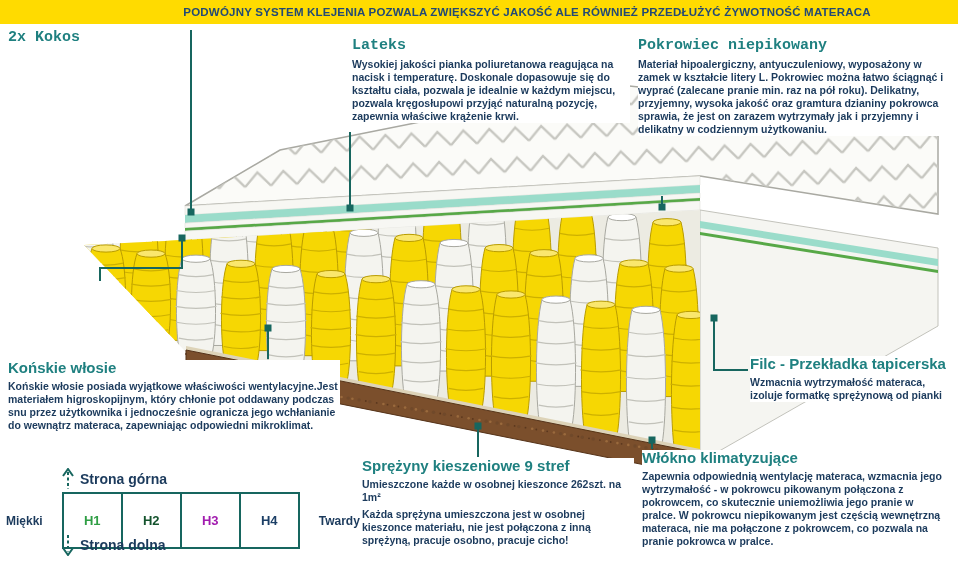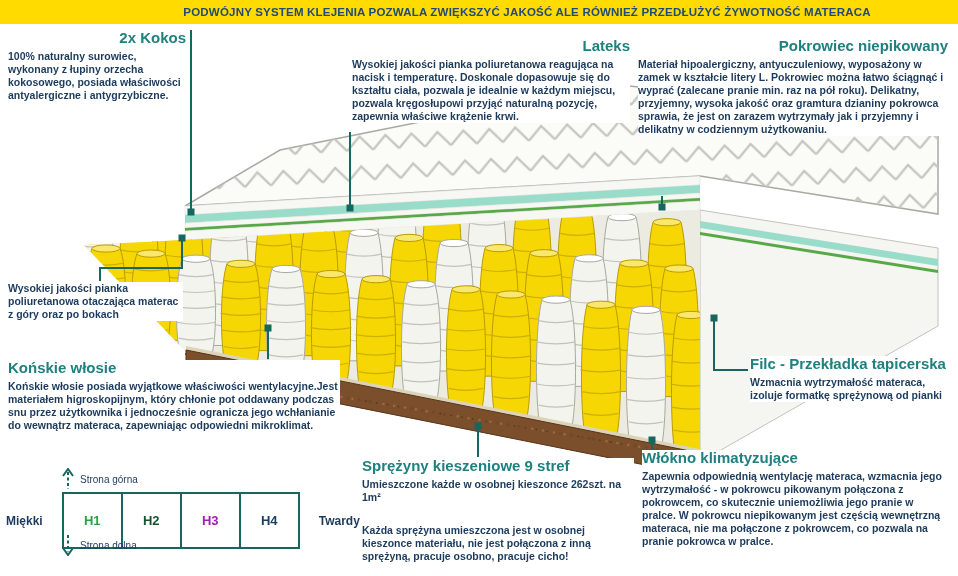--- a/index.html
+++ b/index.html
@@ -4,25 +4,25 @@
 <style>
   html,body{margin:0;padding:0;background:#fff;}
   .stage{position:relative;width:958px;height:576px;overflow:hidden;background:#fff;
          font-family:"Liberation Sans",sans-serif;}
   .banner{position:absolute;left:0;top:0;width:958px;height:24px;background:var(--banner-bg);
           display:flex;align-items:center;justify-content:center;z-index:5;padding-left:48px;}
   .banner span{font-size:11.5px;font-weight:bold;color:var(--banner-text);letter-spacing:.2px;}
   #mattress-svg{position:absolute;left:0;top:0;z-index:1;}
   .block{position:absolute;background:#fff;z-index:3;}
   .block h2{font-size:15px;font-weight:bold;color:var(--heading);margin:0 0 3px 0;line-height:1.1;}
-  .block h2.centered{text-align:right;}
+  .block h2.centered{text-align:left;font-family:Liberation Mono, monospace;}
   .block p{font-size:10.5px;font-weight:600;color:var(--body-text);line-height:1.25;margin:0;}
-  .block p + p{margin-top:20px;}
+  .block p + p{margin-top:4px;}
   .strona{position:absolute;display:flex;align-items:center;gap:6px;z-index:3;}
-  .strona span{font-size:10px;font-weight:normal;color:var(--body-text);}
+  .strona span{font-size:14px;font-weight:bold;color:var(--body-text);}
   .scale-row{position:absolute;display:flex;align-items:center;gap:19px;z-index:3;}
   .scale-side{font-size:12px;font-weight:bold;color:var(--body-text);}
   .scale-box{display:flex;border:2px solid var(--connector);background:#fff;}
   .scale-level{width:57px;text-align:center;padding:19px 0;font-size:13px;font-weight:bold;
                border-right:2px solid var(--connector);}
   .scale-level:last-child{border-right:none;}
   .surface-base{fill:#fbfbf8;stroke:#a9a9a2;stroke-width:1.5;}
   #zig path{stroke:var(--zigzag);}
   .right-face{fill:#f5f5f1;stroke:#c2c2bb;stroke-width:1;}
   .st-white{fill:#f7f7f3;stroke:#d8d8d0;stroke-width:.5;}
@@ -556,35 +556,33 @@
         <rect x="474.5" y="422.5" width="7" height="7" fill="#17665f"></rect>
         <polyline points="652,449 652,442" fill="none" stroke="#17665f" stroke-width="2"></polyline>
         <rect x="648.5" y="436.5" width="7" height="7" fill="#17665f"></rect>
         <polyline points="748,370 714,370 714,320" fill="none" stroke="#17665f" stroke-width="2"></polyline>
         <rect x="710.5" y="314.5" width="7" height="7" fill="#17665f"></rect>
       </g>
   </svg>
 
   <div class="block" style="left:8px;top:30px;width:178px">
     <h2 class="centered">2x Kokos</h2>
-    <p>100% naturalny surowiec, wykonany z łupiny orzecha kokosowego, posiada właściwości antyalergiczne i antygrzybiczne.</p>
   </div>
 
   <div class="block" style="left:352px;top:38px;width:278px">
     <h2 class="centered">Lateks</h2>
     <p>Wysokiej jakości pianka poliuretanowa reagująca na nacisk i temperaturę. Doskonale dopasowuje się do kształtu ciała, pozwala je idealnie w każdym miejscu, pozwala kręgosłupowi przyjąć naturalną pozycję, zapewnia właściwe krążenie krwi.</p>
   </div>
 
   <div class="block" style="left:638px;top:38px;width:310px">
     <h2 class="centered">Pokrowiec niepikowany</h2>
     <p>Materiał hipoalergiczny, antyuczuleniowy, wyposażony w zamek w kształcie litery L. Pokrowiec można łatwo ściągnąć i wyprać (zalecane pranie min. raz na pół roku). Delikatny, przyjemny, wysoka jakość oraz gramtura dzianiny pokrowca sprawia, że jest on zarazem wytrzymały jak i przyjemny i delikatny w codziennym użytkowaniu.</p>
   </div>
 
   <div class="block" style="left:8px;top:282px;width:175px">
-    <p>Wysokiej jakości pianka poliuretanowa otaczająca materac z góry oraz po bokach</p>
   </div>
 
   <div class="block" style="left:8px;top:360px;width:332px">
     <h2>Końskie włosie</h2>
     <p>Końskie włosie posiada wyjątkowe właściwości wentylacyjne.Jest materiałem higroskopijnym, który chłonie pot oddawany podczas snu przez użytkownika i jednocześnie ogranicza jego wchłanianie do wewnątrz materaca, zapewniając odpowiedni mikroklimat.</p>
   </div>
 
   <div class="block" style="left:750px;top:356px;width:200px">
     <h2>Filc - Przekładka tapicerska</h2>
     <p>Wzmacnia wytrzymałość materaca, izoluje formatkę sprężynową od pianki</p>

